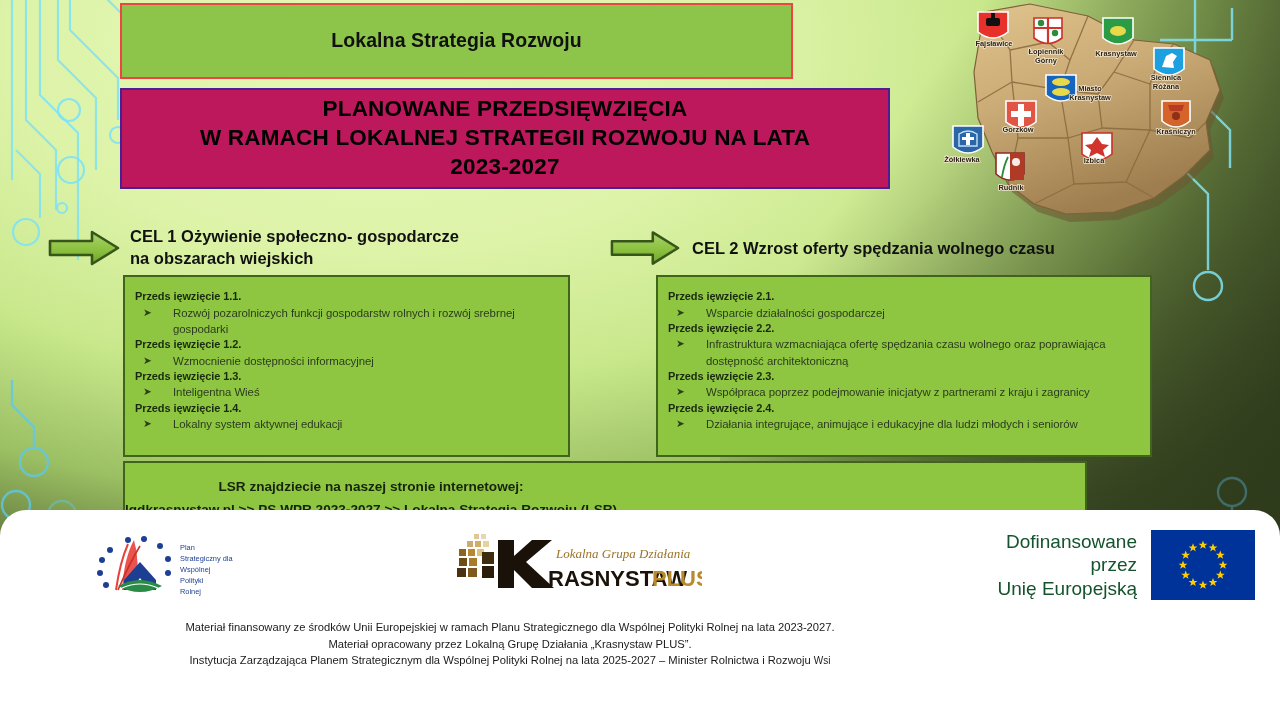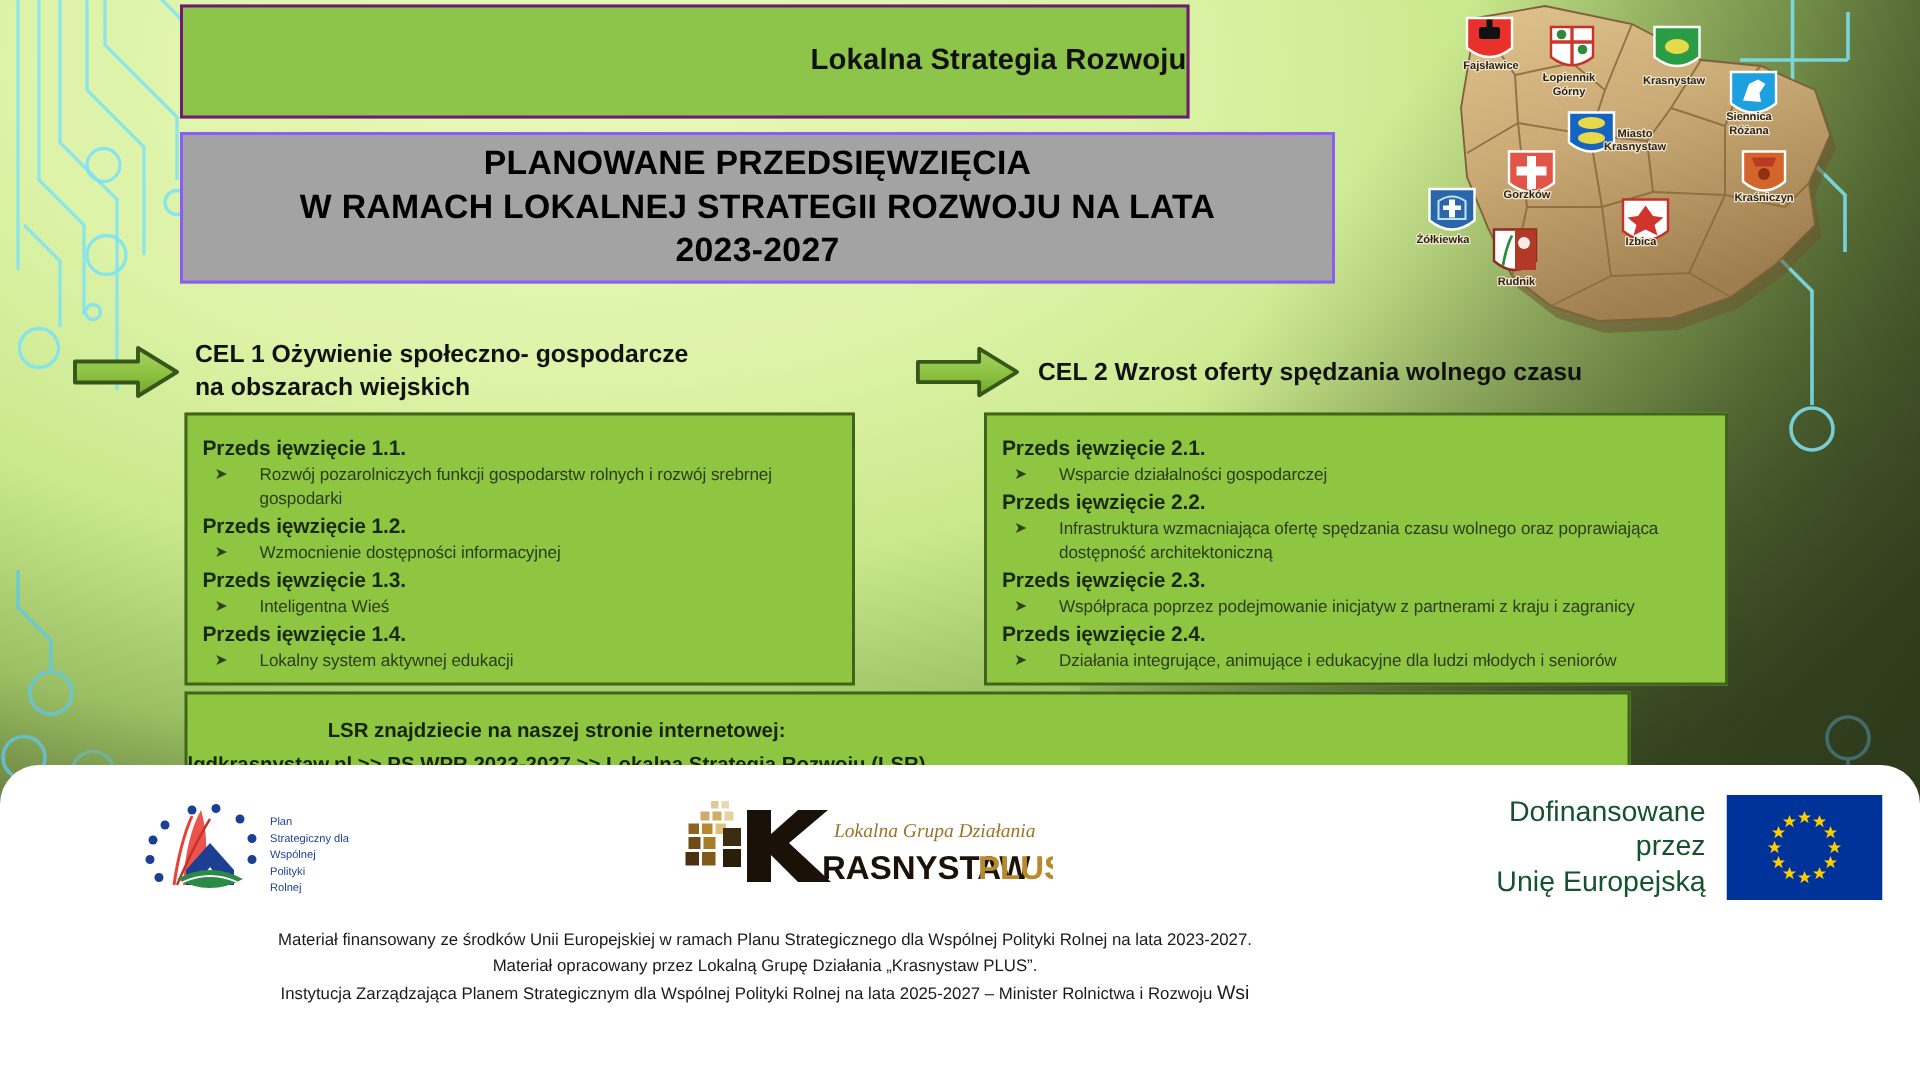--- a/index.html
+++ b/index.html
@@ -23,31 +23,31 @@
     position:absolute;right:0;top:0;width:560px;height:541px;
     background:linear-gradient(125deg, rgba(60,75,36,0) 28%, rgba(52,66,31,0.62) 66%, rgba(44,56,26,0.92) 100%);
     pointer-events:none;
   }
   .circuits{position:absolute;left:0;top:0;width:1280px;height:541px;}
 
   
   .hdr-green{
     position:absolute;left:120px;top:3px;width:669px;height:72px;
     background:#8cc63f;background:#8dc44a;
-    border:2px solid #701a75;
-    display:flex;align-items:center;justify-content:flex-end;
+    border:2px solid #ef4444;
+    display:flex;align-items:center;justify-content:center;
     text-align:center;
   }
   .hdr-green .t{
     font-size:19.5px;font-weight:bold;color:#111;line-height:1.32;letter-spacing:.1px;
   }
   .hdr-orange{
     position:absolute;left:120px;top:88px;width:766px;height:97px;
-    background:#a3a3a3;
-    border:2px solid #8b5cf6;
+    background:#be185d;
+    border:2px solid #4c1d95;
     display:flex;align-items:center;justify-content:center;text-align:center;
   }
   .hdr-orange .t{
     font-size:22.5px;font-weight:bold;color:#000;line-height:1.28;letter-spacing:.2px;
   }
 
   
   .map{position:absolute;left:938px;top:-2px;width:342px;height:230px;}
   .crest-label{
     font-family:"Liberation Sans", sans-serif;font-size:7.4px;font-weight:bold;
@@ -64,21 +64,21 @@
 
   
   .panel{
     position:absolute;background:#8ec641;border:2px solid #41641c;
     box-sizing:border-box;
   }
   #panel1{left:123px;top:275px;width:447px;height:182px;}
   #panel2{left:656px;top:275px;width:496px;height:182px;}
   .panel .inner{padding:12px 10px 8px 10px;}
   .ph{
-    font-size:14px;font-weight:bold;color:#1a2a10;line-height:1.42;margin:0;
+    font-size:11px;font-weight:bold;color:#1a2a10;line-height:1.42;margin:0;
     letter-spacing:-.1px;
   }
   .pi{
     font-size:11.4px;color:#2c3c1e;line-height:1.42;margin:0 0 0 0;
     padding-left:38px;position:relative;letter-spacing:-.05px;
   }
   .pi .bullet{
     position:absolute;left:8px;top:0px;font-size:10.5px;color:#2d4018;
   }
 
@@ -93,21 +93,21 @@
   
   .footer{
     position:absolute;left:0;top:510px;width:1280px;height:179px;background:#fff;border-radius:26px;
   }
   .logos{position:absolute;left:0;top:0;width:1280px;height:105px;}
   .footnote{
     position:absolute;left:0;top:650px;width:1020px;text-align:center;
     font-size:11.2px;color:#1a1a1a;line-height:1.48;
   }
   .footnote .ln{display:block;}
-  .footnote .small{font-size:13px;}
+  .footnote .small{font-size:10px;}
 </style>
 </head>
 <body>
 
 <div id="poster">
 
   <div class="bg"></div>
   <div class="bg-deep"></div>
 
   <svg class="circuits" viewBox="0 0 1280 541">

